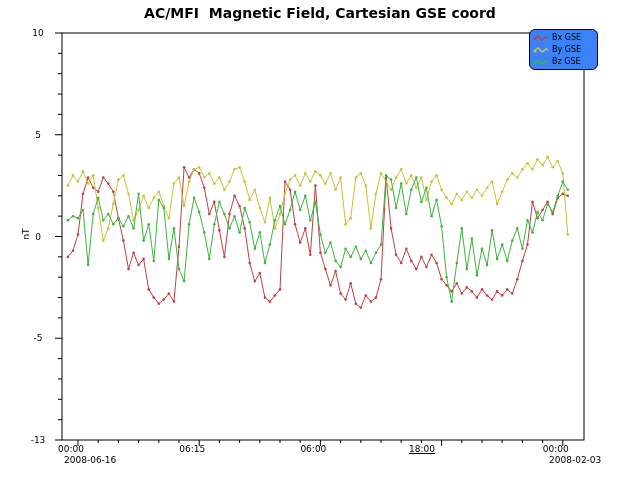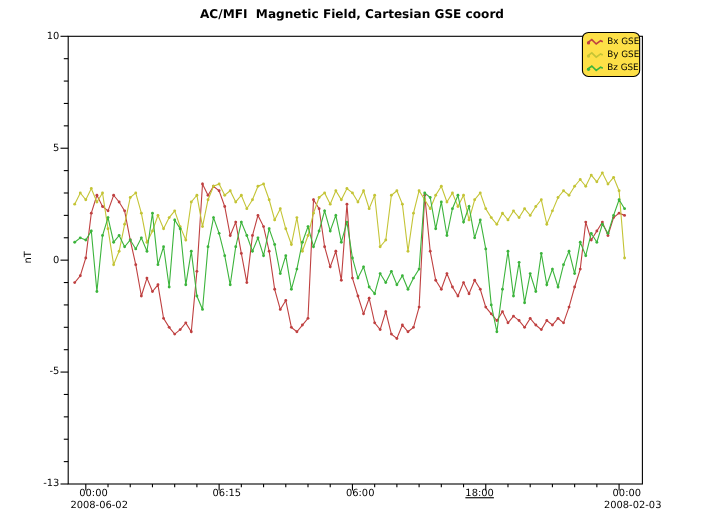--- a/index.html
+++ b/index.html
@@ -2,28 +2,28 @@
 <html><head>
 <meta charset="utf-8">
 <style>
   html,body{margin:0;padding:0;}
   body{
     width:640px;height:480px;background:#ffffff;position:relative;overflow:hidden;
     font-family:"DejaVu Sans","Liberation Sans",sans-serif;color:#000;
   }
   #plot-svg{position:absolute;left:0;top:0;}
   .lbl{position:absolute;font-size:9px;line-height:10px;}
-  #chart-title{left:0;right:0;top:8px;text-align:center;font-weight:bold;font-size:11px;white-space:pre;}
+  #chart-title{left:0;right:0;top:8px;text-align:center;font-weight:bold;font-size:14px;white-space:pre;}
   #y-axis-label{left:16px;top:229px;width:20px;text-align:center;transform:rotate(-90deg);}
-  .xtick-lbl{width:40px;text-align:right;top:444px;}
-  .ytick-lbl{width:32px;text-align:right;left:22px;}
+  .xtick-lbl{width:40px;text-align:left;top:444px;}
+  .ytick-lbl{width:32px;text-align:center;left:22px;}
   .date-lbl{width:70px;text-align:left;top:455px;}
   #legend-box{
-    position:absolute;left:529px;top:29px;background:#fde047;border:1px solid #000;
-    border-radius:6px;padding:1px 0 2px 3px;z-index:5;
+    position:absolute;left:529px;top:29px;background:#3b82f6;border:1px solid #000;
+    border-radius:6px;padding:1px 16px 2px 3px;z-index:5;
   }
   .legend-row{display:flex;align-items:center;gap:3px;height:12px;}
   .legend-row span{font-size:8px;white-space:pre;}
 </style>
 </head>
 <body>
 
 <svg id="plot-svg" width="640" height="480">
     <rect x="62" y="33" width="522" height="407" fill="none" stroke="#000" stroke-width="1"></rect>
     <line x1="78" y1="440" x2="78" y2="446" stroke="#000" stroke-width="1"></line>
@@ -372,21 +372,21 @@
     <circle cx="542.6" cy="220.2" r="1.3" fill="#3cb43c"></circle>
     <circle cx="547.6" cy="203.9" r="1.3" fill="#3cb43c"></circle>
     <circle cx="552.7" cy="212.1" r="1.3" fill="#3cb43c"></circle>
     <circle cx="557.8" cy="195.8" r="1.3" fill="#3cb43c"></circle>
     <circle cx="562.8" cy="181.6" r="1.3" fill="#3cb43c"></circle>
     <circle cx="567.8" cy="189.7" r="1.3" fill="#3cb43c"></circle>
   </svg>
 
 <div class="lbl" id="chart-title">AC/MFI  Magnetic Field, Cartesian GSE coord</div>
 <div class="lbl" id="y-axis-label">nT</div>
-<div class="lbl date-lbl" id="date-label-start" style="left:64px;">2008-06-02</div>
+<div class="lbl date-lbl" id="date-label-start" style="left:64px;">2008-06-16</div>
 <div class="lbl date-lbl" id="date-label-end" style="left:549px;">2008-02-03</div>
 
 <div id="legend-box">
     <div class="legend-row">
       <svg width="16" height="9">
         <polyline points="1,6 5,3 9,7 13,4 15,5" fill="none" stroke="#bf4040" stroke-width="1.5"></polyline>
         <circle cx="2" cy="6" r="1.5" fill="#bf4040"></circle>
       </svg>
       <span>Bx GSE</span>
     </div>

